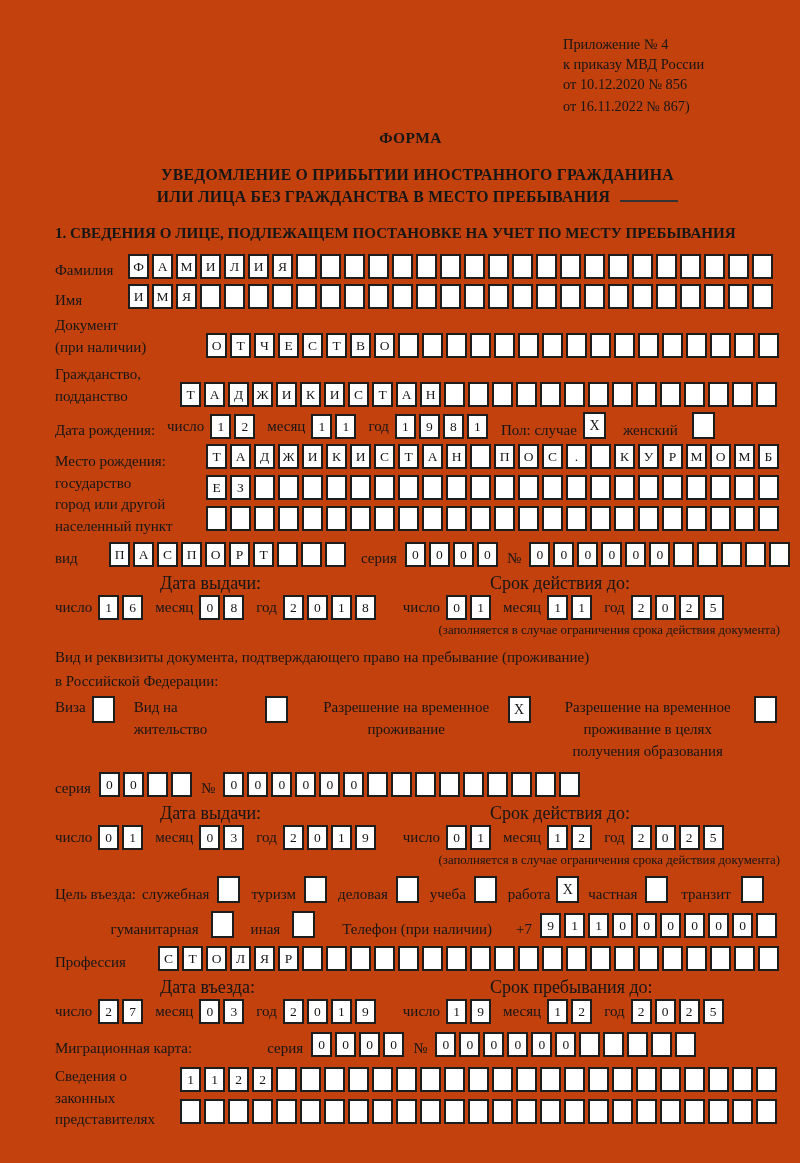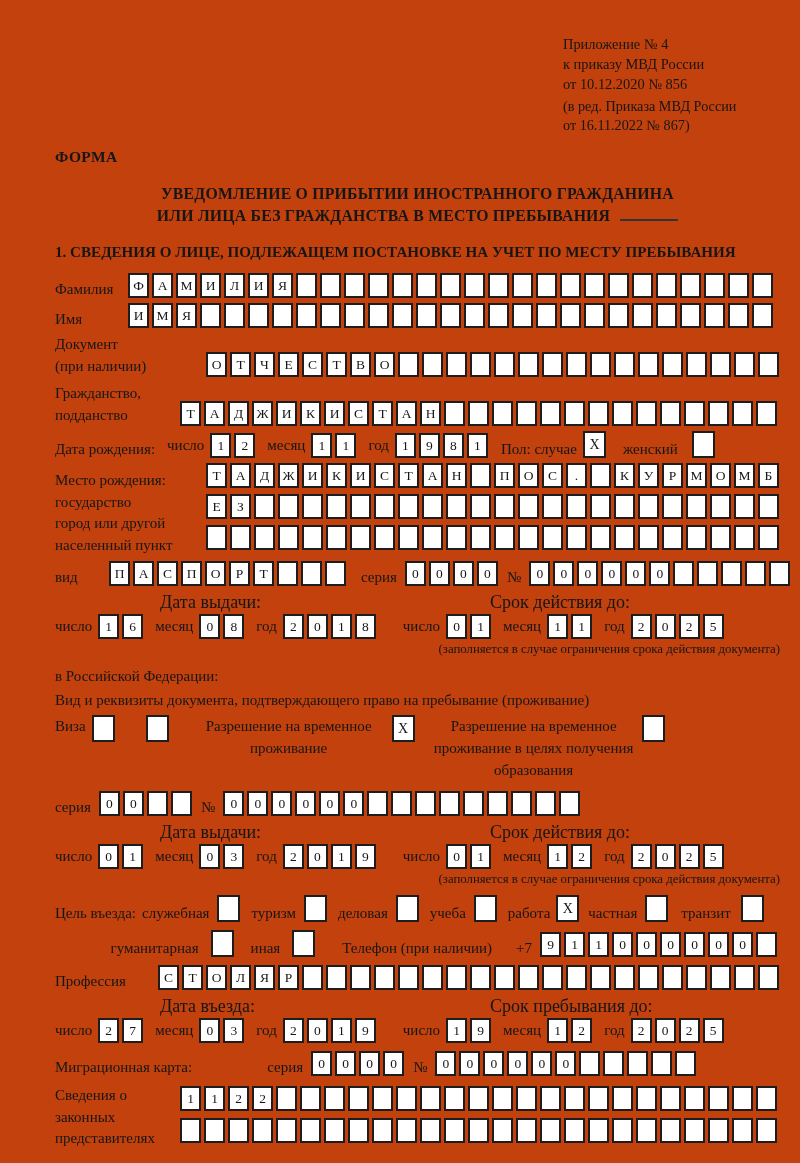--- a/index.html
+++ b/index.html
@@ -1,21 +1,21 @@
 <!DOCTYPE html>
 <html><head>
 <meta charset="utf-8">
 <style>
   html,body{margin:0;padding:0;background:#e8e8e8}
   .page{position:relative;width:800px;height:1163px;background:#c2410c;color:#161616;
         font-family:"Liberation Serif","DejaVu Serif",serif;font-size:15px;
         box-sizing:border-box;padding:34px 20px 0 55px;overflow:hidden;margin:0 auto}
   .appendix{margin-left:508px;line-height:20px;font-size:14.4px}
   .edition{margin-left:508px;margin-top:3px;line-height:19px;font-size:14.2px}
-  .forma{font-weight:bold;text-align:left;margin:13px 14px 0 0;font-size:15.5px;letter-spacing:.4px}
+  .forma{font-weight:bold;text-align:center;margin:13px 14px 0 0;font-size:15.5px;letter-spacing:.4px}
   .title{font-weight:bold;text-align:center;font-size:15.8px;line-height:22px;margin-top:17px;letter-spacing:.2px}
   .blank-line{display:inline-block;width:58px;border-bottom:2.5px solid #333;height:12px;margin-left:10px}
   .sec{font-weight:bold;font-size:15.1px;margin-top:17px;white-space:nowrap}
   .row{display:flex;align-items:flex-end;margin-top:5px;white-space:nowrap}
   .mt8{margin-top:8px}.mt10{margin-top:10px}.mt12{margin-top:12px}
   .lbl{flex:none;padding-top:2px}
   .lblcol{flex:none;line-height:21.5px;padding-top:1px}
   .w73{width:73px}.w125{width:125px}.w151{width:151px}.w54{width:54px}.w103{width:103px}
   .cells{display:inline-flex;flex:none}
   .cell{flex:none;width:17px;height:21px;border:2px solid #1d1d1d;margin-right:3px;
@@ -49,21 +49,20 @@
 <body>
 
 <div class="page">
 
   <div class="appendix">
     <div>Приложение № 4</div>
     <div>к приказу МВД России</div>
     <div>от 10.12.2020 № 856</div>
   </div>
   <div class="edition">
-    <div>(в ред. Приказа МВД России</div>
     <div>от 16.11.2022 № 867)</div>
   </div>
   <div class="forma">ФОРМА</div>
 
   <div class="title">
     <div>УВЕДОМЛЕНИЕ О ПРИБЫТИИ ИНОСТРАННОГО ГРАЖДАНИНА</div>
     <div><span>ИЛИ ЛИЦА БЕЗ ГРАЖДАНСТВА В МЕСТО ПРЕБЫВАНИЯ</span><span class="blank-line"></span></div>
   </div>
 
   <div class="sec">1. СВЕДЕНИЯ О ЛИЦЕ, ПОДЛЕЖАЩЕМ ПОСТАНОВКЕ НА УЧЕТ ПО МЕСТУ ПРЕБЫВАНИЯ</div>
@@ -399,30 +398,31 @@
           <span class="cell">2</span>
           <span class="cell">0</span>
           <span class="cell">2</span>
           <span class="cell">5</span>
         </span>
     </span>
   </div>
   <div class="note">(заполняется в случае ограничения срока действия документа)</div>
 
   <div class="intro">
+    <div>Вид и реквизиты документа, подтверждающего право на пребывание (проживание)</div>
     <div>в Российской Федерации:</div>
-    <div>Вид и реквизиты документа, подтверждающего право на пребывание (проживание)</div>
   </div>
 
   <div class="optrow">
     <span class="opt-lbl">Виза</span>
     <span class="cells cb ml6">
         <span class="cell"></span>
       </span>
     <span class="gap16"></span>
+    <span class="opt-lbl">Вид на жительство</span>
     <span class="cells cb ml12">
         <span class="cell"></span>
       </span>
     <span class="gap22"></span>
     <span class="opt-lbl opt-center wrap185" style="white-space:normal">Разрешение на временное проживание</span>
     <span class="cells cb ml8">
         <span class="cell">X</span>
       </span>
     <span class="gap16"></span>
     <span class="opt-lbl opt-center wrap200" style="white-space:normal">Разрешение на временное проживание в целях получения образования</span>

